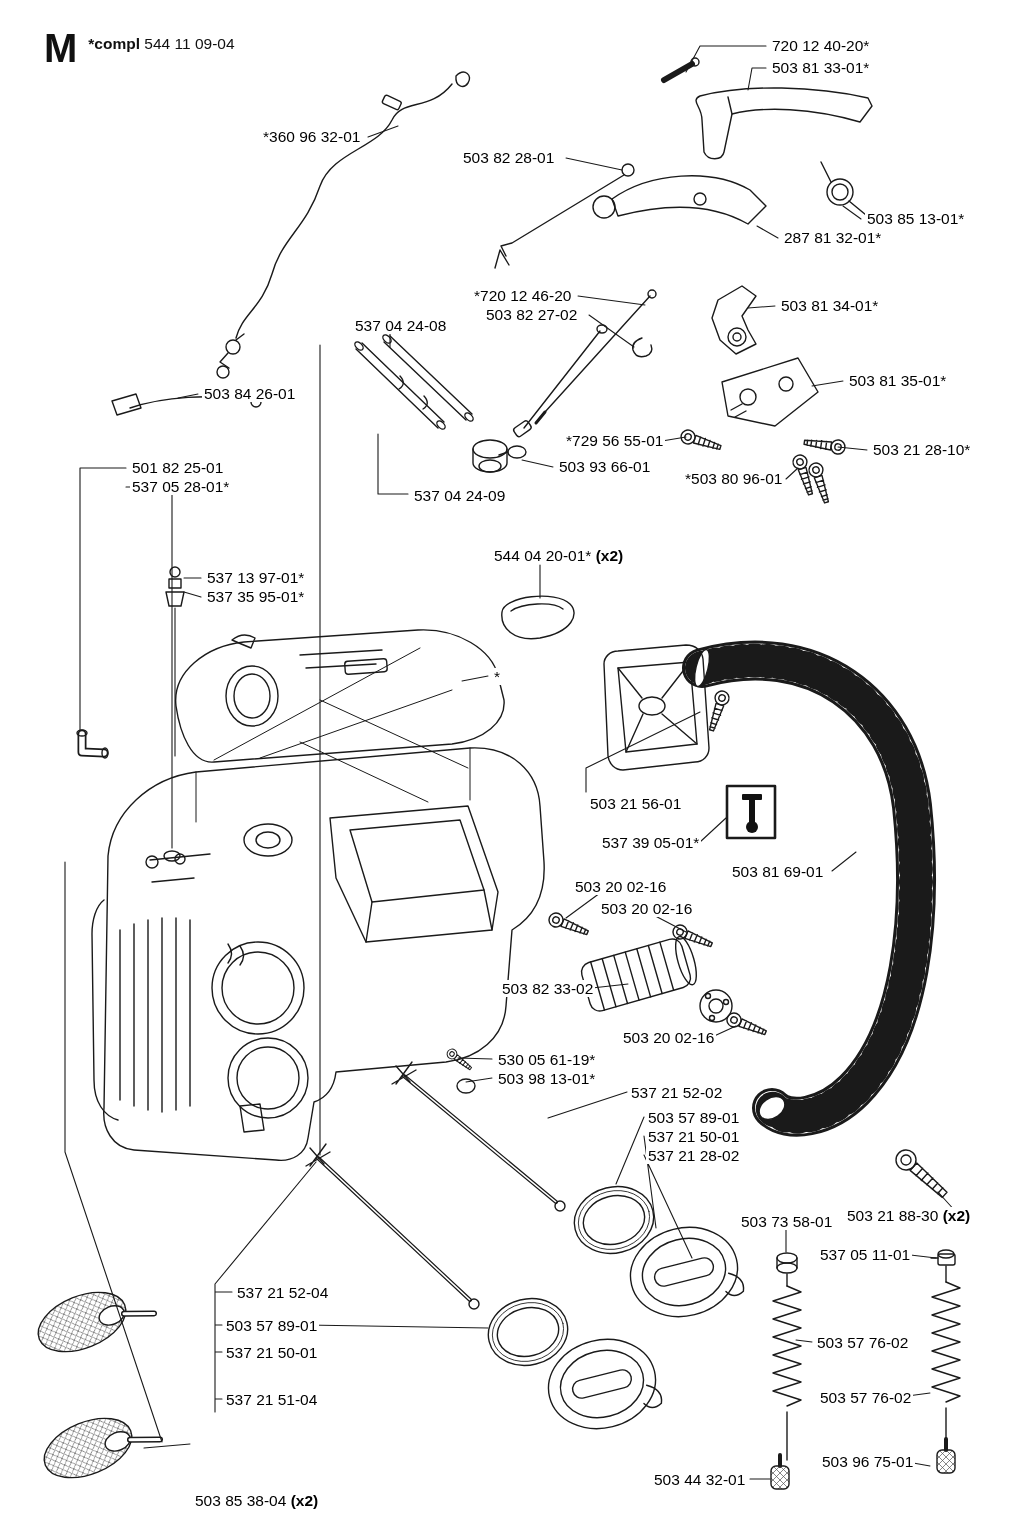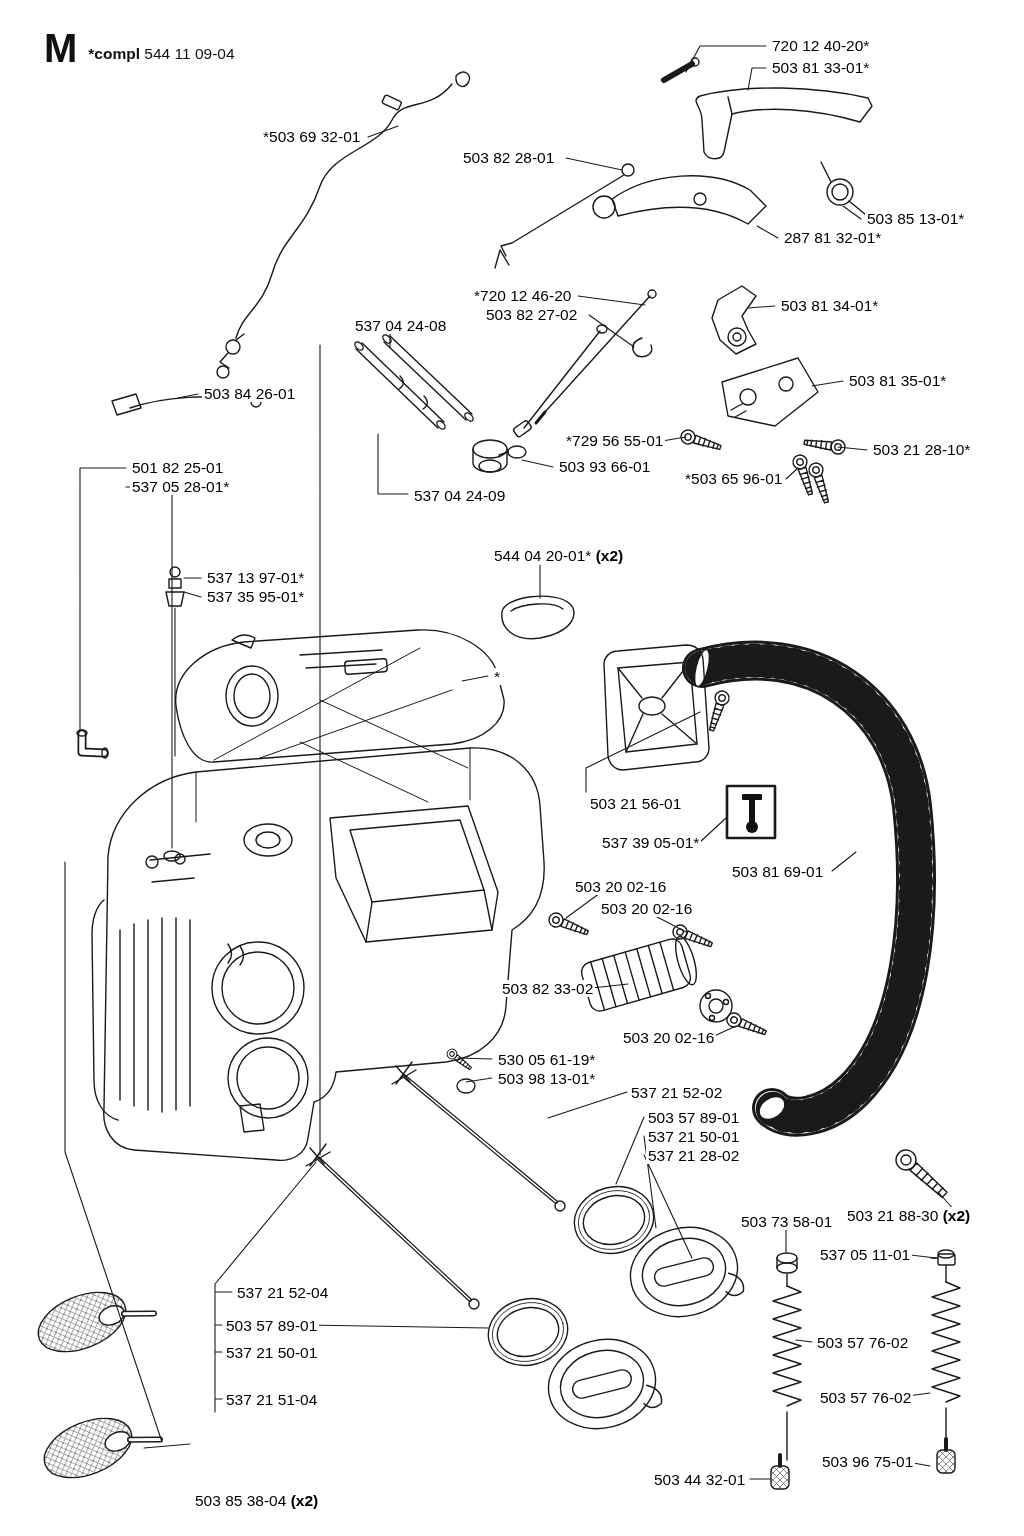--- a/index.html
+++ b/index.html
@@ -1,21 +1,21 @@
 <!DOCTYPE html>
 <html><head>
 <meta charset="utf-8">
 <style>
   html,body{margin:0;padding:0;background:#ffffff;}
   .stage{position:relative;width:1024px;height:1536px;background:#ffffff;overflow:hidden;
          font-family:"Liberation Sans", sans-serif;color:#111;}
   .stage svg{position:absolute;left:0;top:0;}
   .hdr{position:absolute;left:44px;top:28px;display:flex;align-items:flex-start;}
   .hdr .m{font-size:40px;font-weight:bold;line-height:1;letter-spacing:1px;}
-  .hdr .compl{margin-left:10px;margin-top:17px;font-size:15.5px;}
+  .hdr .compl{margin-left:10px;margin-top:7px;font-size:15.5px;}
   .hdr .compl b{font-weight:bold;}
   .label-layer{position:absolute;left:0;top:0;width:1024px;height:1520px;pointer-events:none;}
   .part-label{position:absolute;font-size:15.5px;line-height:17px;white-space:nowrap;
               background:#ffffff;padding:0 2px;color:#000;}
   .part-label b{font-weight:bold;}
 </style>
 </head>
 <body>
 
 <div class="stage">
@@ -321,34 +321,34 @@
   </svg>
 
   <div class="hdr">
     <span class="m">M</span>
     <span class="compl"><b>*compl</b><span> 544 11 09-04</span></span>
   </div>
 
   <div class="label-layer">
       <div class="part-label" style="left: 770px; top: 37px;"><span>720 12 40-20*</span></div>
       <div class="part-label" style="left: 770px; top: 59px;"><span>503 81 33-01*</span></div>
-      <div class="part-label" style="left: 261px; top: 128px;"><span>*503 69 32-01</span></div>
+      <div class="part-label" style="left: 261px; top: 128px;"><span>*360 96 32-01</span></div>
       <div class="part-label" style="left: 461px; top: 149px;"><span>503 82 28-01</span></div>
       <div class="part-label" style="left: 865px; top: 210px;"><span>503 85 13-01*</span></div>
       <div class="part-label" style="left: 782px; top: 229px;"><span>287 81 32-01*</span></div>
       <div class="part-label" style="left: 472px; top: 287px;"><span>*720 12 46-20</span></div>
       <div class="part-label" style="left: 484px; top: 306px;"><span>503 82 27-02</span></div>
       <div class="part-label" style="left: 779px; top: 297px;"><span>503 81 34-01*</span></div>
       <div class="part-label" style="left: 353px; top: 317px;"><span>537 04 24-08</span></div>
       <div class="part-label" style="left: 847px; top: 372px;"><span>503 81 35-01*</span></div>
       <div class="part-label" style="left: 202px; top: 385px;"><span>503 84 26-01</span></div>
       <div class="part-label" style="left: 564px; top: 432px;"><span>*729 56 55-01</span></div>
       <div class="part-label" style="left: 871px; top: 441px;"><span>503 21 28-10*</span></div>
       <div class="part-label" style="left: 557px; top: 458px;"><span>503 93 66-01</span></div>
-      <div class="part-label" style="left: 683px; top: 470px;"><span>*503 65 96-01</span></div>
+      <div class="part-label" style="left: 683px; top: 470px;"><span>*503 80 96-01</span></div>
       <div class="part-label" style="left: 130px; top: 459px;"><span>501 82 25-01</span></div>
       <div class="part-label" style="left: 130px; top: 478px;"><span>537 05 28-01*</span></div>
       <div class="part-label" style="left: 412px; top: 487px;"><span>537 04 24-09</span></div>
       <div class="part-label" style="left: 492px; top: 547px;"><span>544 04 20-01*</span><b> (x2)</b></div>
       <div class="part-label" style="left: 205px; top: 569px;"><span>537 13 97-01*</span></div>
       <div class="part-label" style="left: 205px; top: 588px;"><span>537 35 95-01*</span></div>
       <div class="part-label" style="left: 492px; top: 668px;"><span>*</span></div>
       <div class="part-label" style="left: 588px; top: 795px;"><span>503 21 56-01</span></div>
       <div class="part-label" style="left: 600px; top: 834px;"><span>537 39 05-01*</span></div>
       <div class="part-label" style="left: 730px; top: 863px;"><span>503 81 69-01</span></div>

